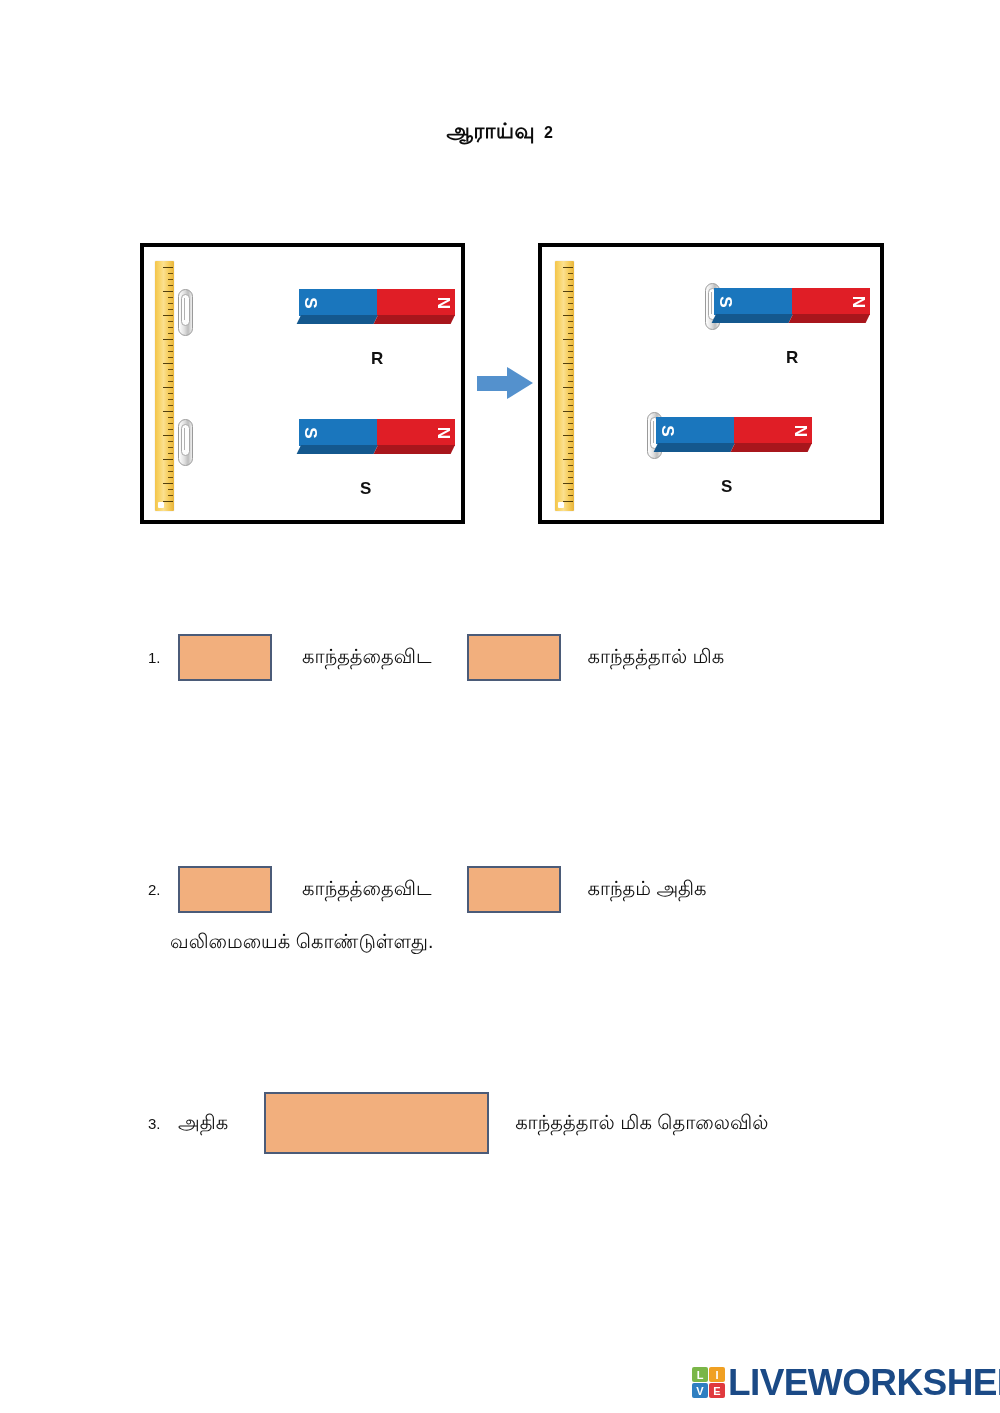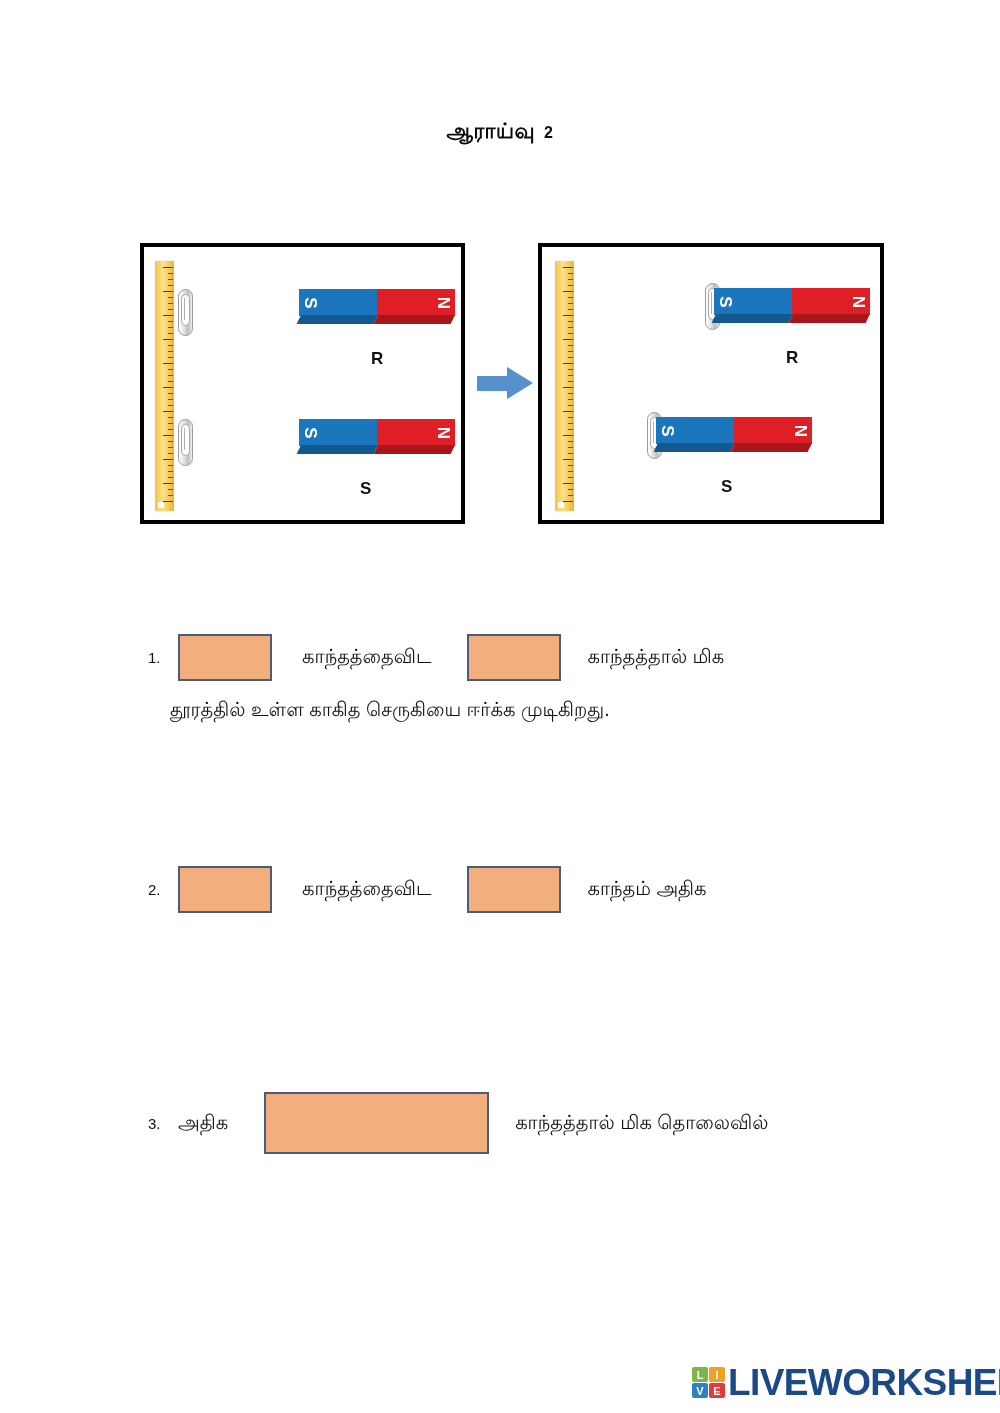--- a/index.html
+++ b/index.html
@@ -481,34 +481,34 @@
   <div class="q-line1">
     <span class="q-num">1.</span>
     <span class="blank-box box-sm"></span>
     <span class="gap-a"></span>
     <span class="q-text">காந்தத்தைவிட</span>
     <span class="gap-b"></span>
     <span class="blank-box box-sm"></span>
     <span class="gap-c"></span>
     <span class="q-text">காந்தத்தால்  மிக</span>
   </div>
-  <div class="q-line2">தூரத்தில்  உள்ள  காகித  செருகியை  ஈர்க்க  முடிகிறது.</div>
 </div>
 
 <div class="question" style="top:862px;">
   <div class="q-line1">
     <span class="q-num">2.</span>
     <span class="blank-box box-sm"></span>
     <span class="gap-a"></span>
     <span class="q-text">காந்தத்தைவிட</span>
     <span class="gap-b"></span>
     <span class="blank-box box-sm"></span>
     <span class="gap-c"></span>
     <span class="q-text">காந்தம்  அதிக</span>
   </div>
+  <div class="q-line2">வலிமையைக்  கொண்டுள்ளது.</div>
 </div>
 
 <div class="question" style="top:1092px;">
   <div class="q-line1" style="height:62px;">
     <span class="q-num">3.</span>
     <span class="q-text">அதிக</span>
     <span class="gap-b"></span>
     <span class="blank-box box-lg"></span>
     <span class="gap-c"></span>
     <span class="q-text">காந்தத்தால்  மிக  தொலைவில்</span>

